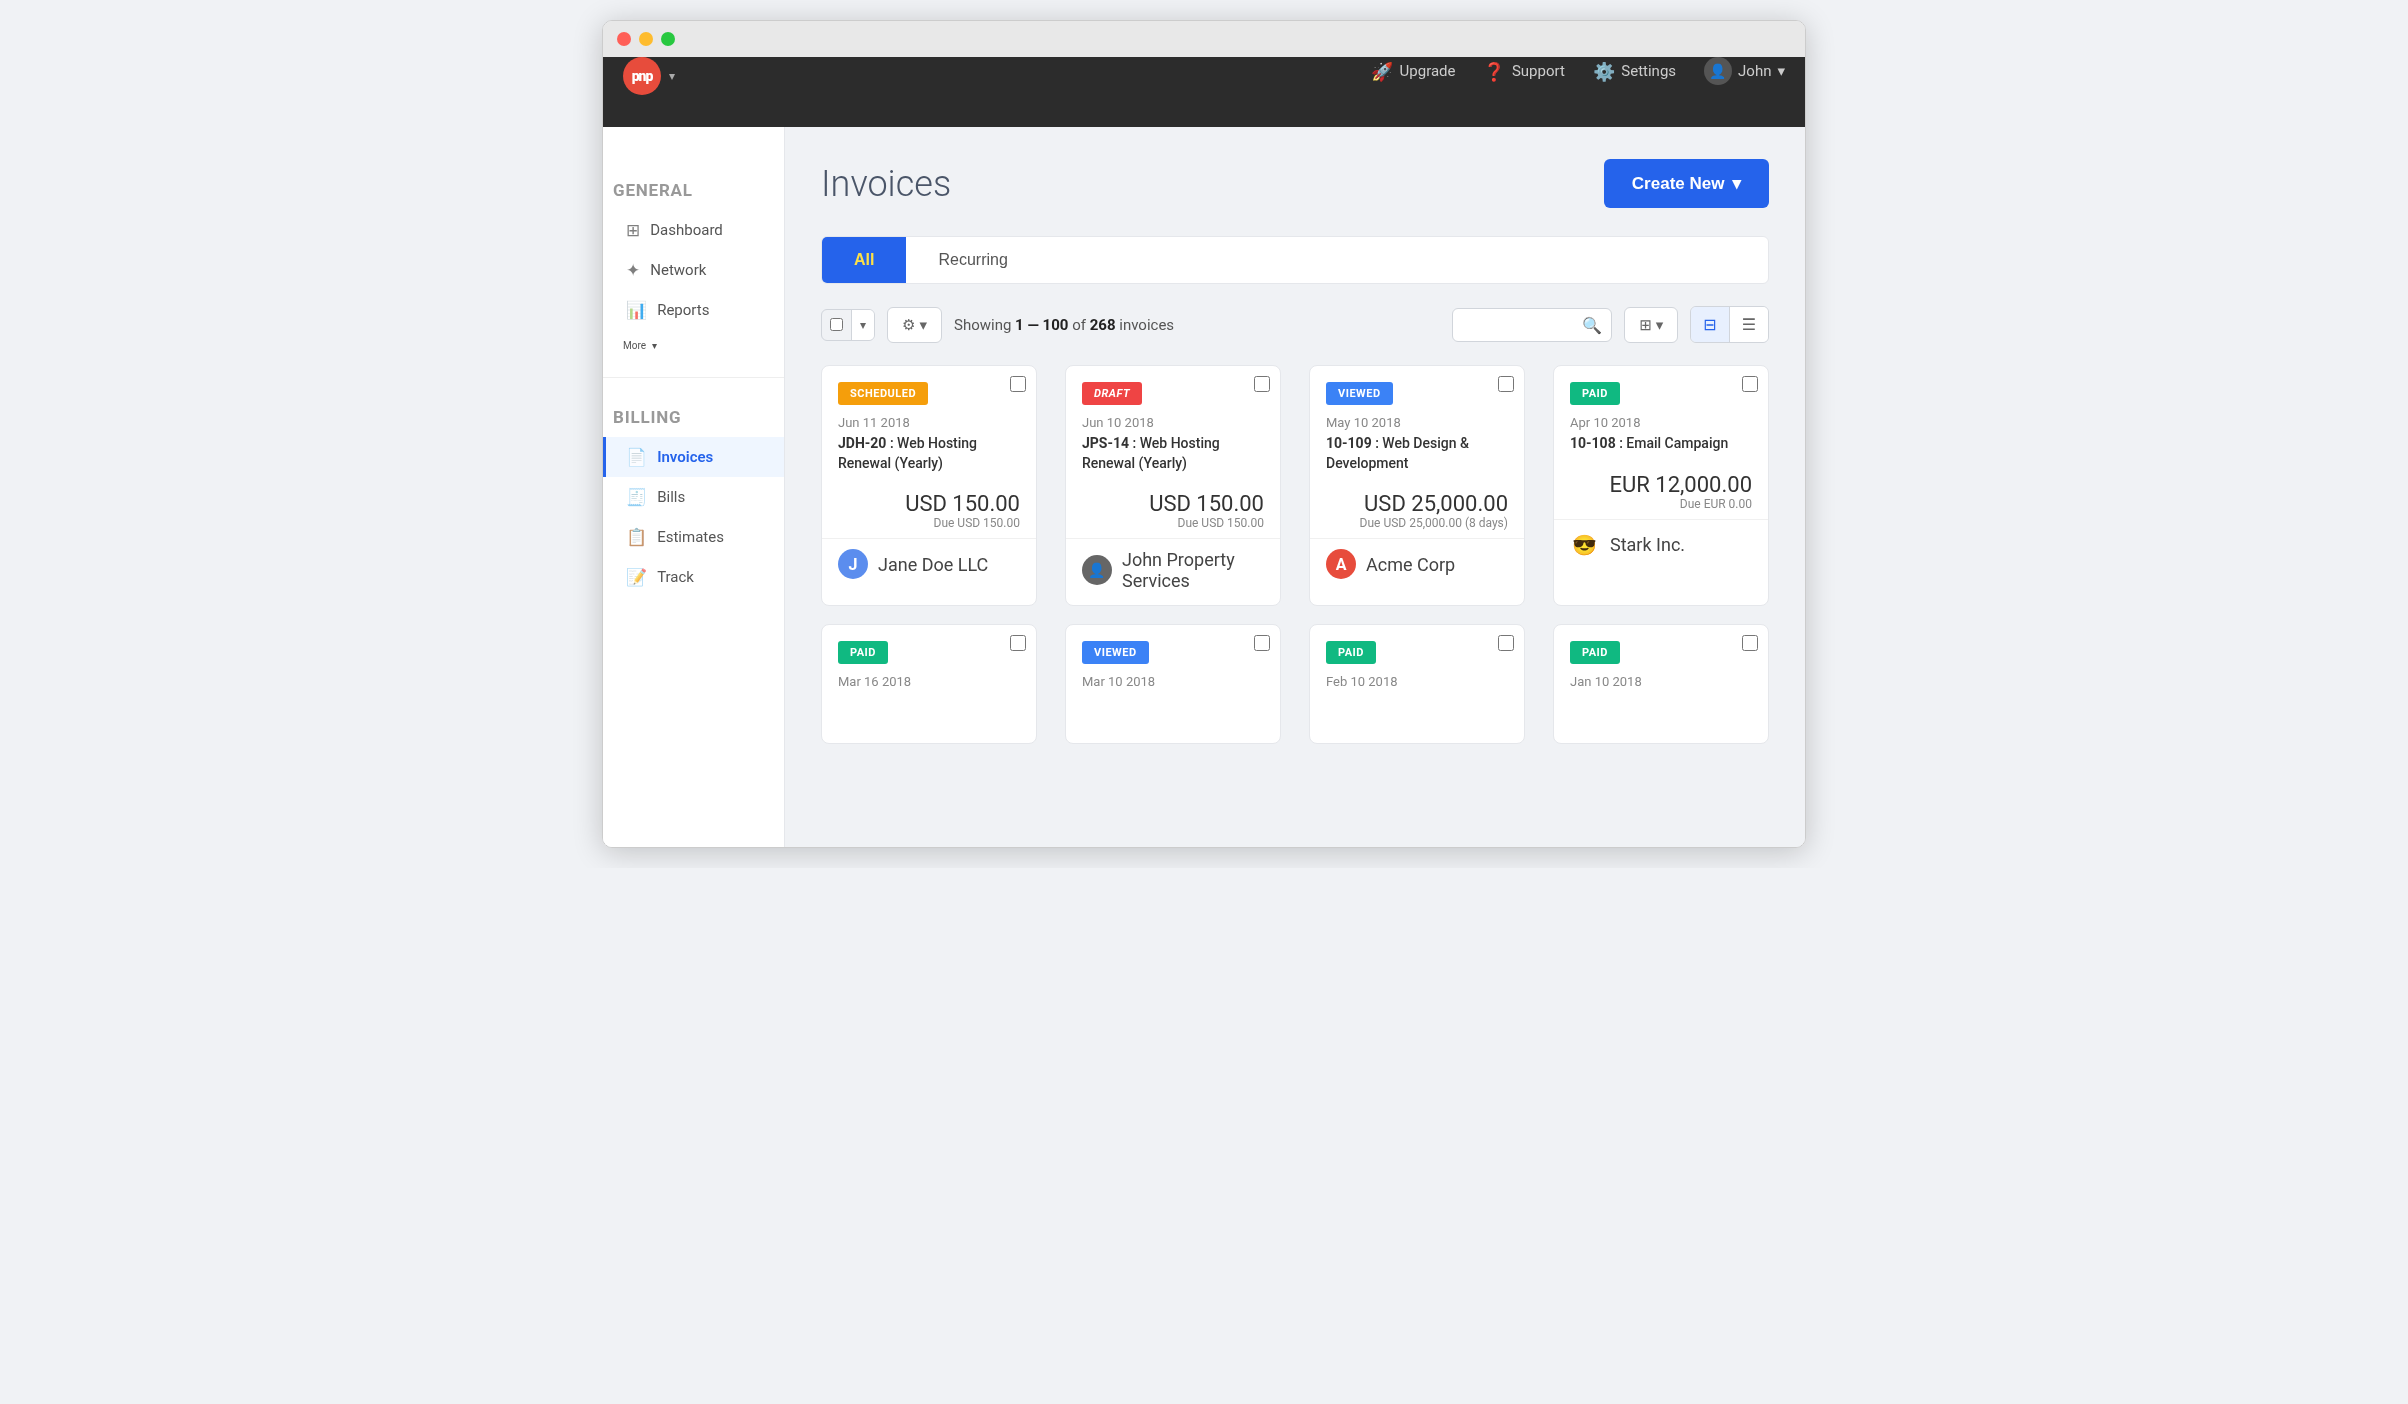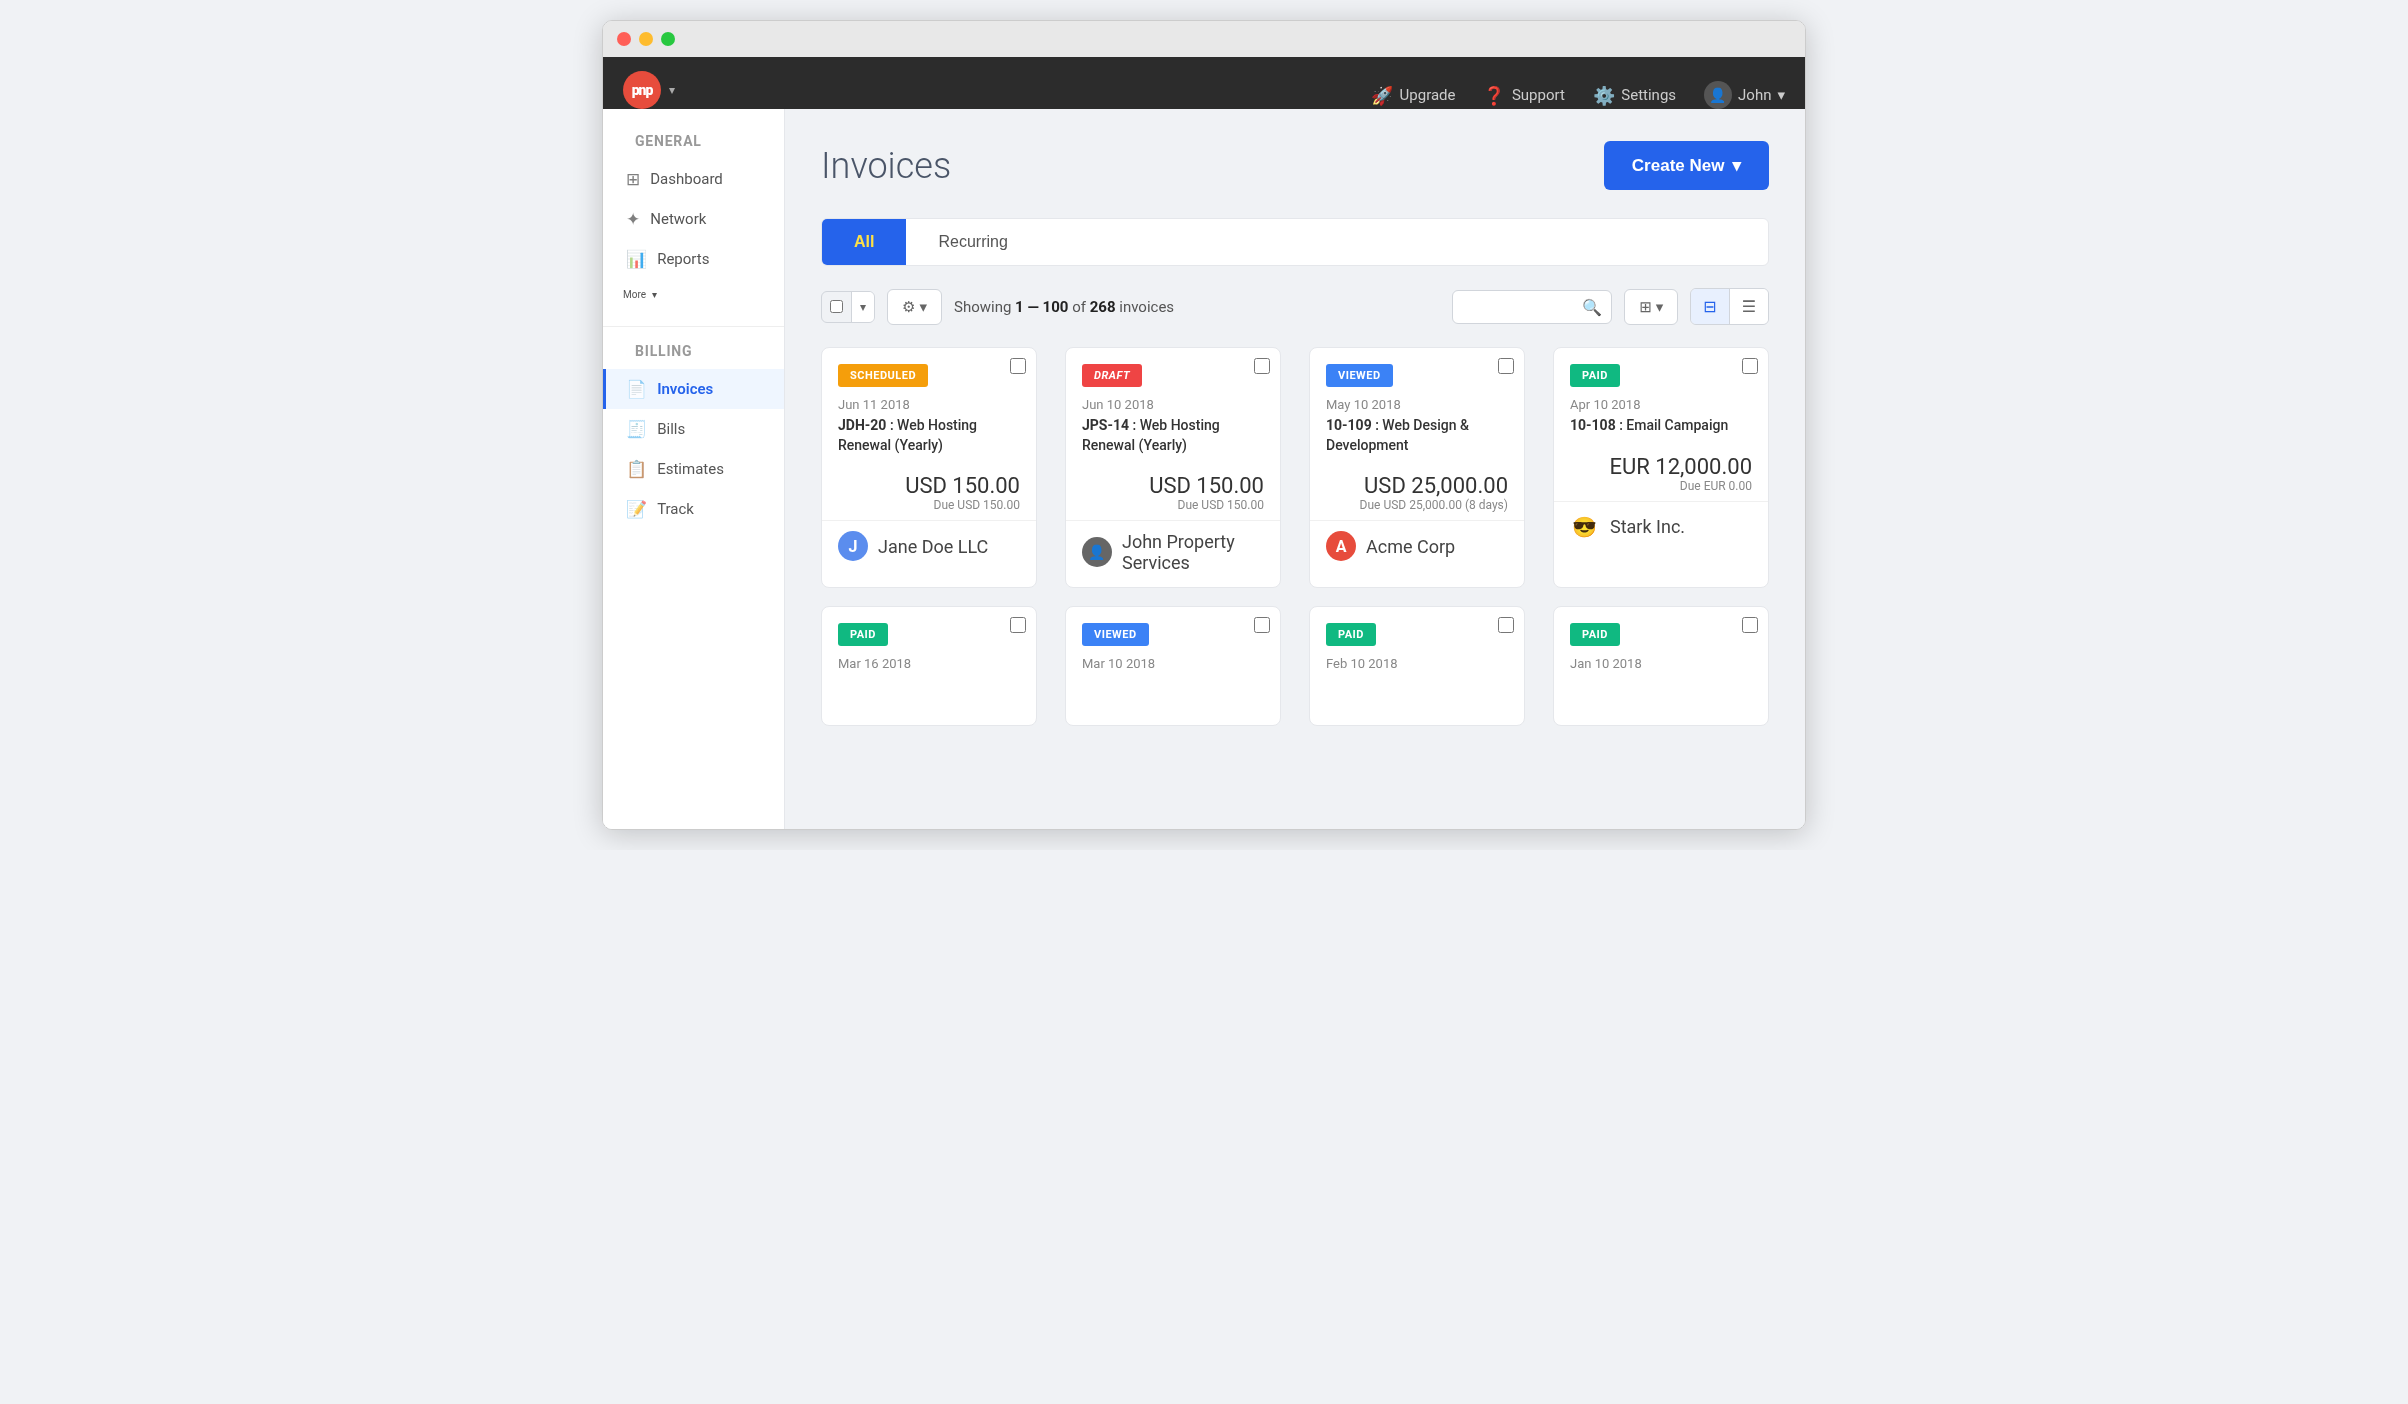--- a/index.html
+++ b/index.html
@@ -23,23 +23,23 @@
       gap: 8px;
     }
     .titlebar-btn {
       width: 14px; height: 14px;
       border-radius: 50%;
       background: #bbb;
     }
 
     .topnav {
       background: #2c2c2c;
-      height: 52px;
+      height: 70px;
       display: flex;
-      align-items: flex-end;
+      align-items: flex-start;
       padding: 0 20px;
       justify-content: space-between;
     }
     .topnav-left { display: flex; align-items: center; gap: 8px; }
     .logo {
       width: 38px; height: 38px;
       background: #e74c3c;
       border-radius: 50%;
       display: flex; align-items: center; justify-content: center;
       color: #fff; font-weight: 900; font-size: 14px; letter-spacing: -1px;
@@ -60,23 +60,24 @@
     .app-body { display: flex; background: #f0f2f5; min-height: 720px; }
 
     .sidebar {
       width: 182px;
       background: #fff;
       flex-shrink: 0;
       padding: 24px 0;
       border-right: 1px solid #e5e7eb;
     }
     .sidebar-section-label {
-      font-size: 14px; font-weight: 700; color: #999;
-      padding: 0 32px; margin-bottom: 10px; letter-spacing: 0.8px;
+      font-size: 17px; font-weight: 700; color: #999;
+      padding: 0 10px; margin-bottom: 10px; letter-spacing: 0.8px;
       text-transform: uppercase;
+      margin-top: 29px;
     }
     .sidebar-item {
       display: flex; align-items: center; gap: 10px;
       padding: 10px 20px; cursor: pointer; color: #555; font-size: 15px;
       border-left: 3px solid transparent;
     }
     .sidebar-item.active { color: #2563eb; border-left: 3px solid #2563eb; background: #eff6ff; font-weight: 600; }
     .sidebar-item-icon { font-size: 17px; opacity: 0.75; }
     .sidebar-more { display: flex; align-items: center; gap: 6px; padding: 10px 20px; color: #555; font-size: 10px; cursor: pointer; }
     .sidebar-divider { margin: 16px 0; border: none; border-top: 1px solid #eee; }

